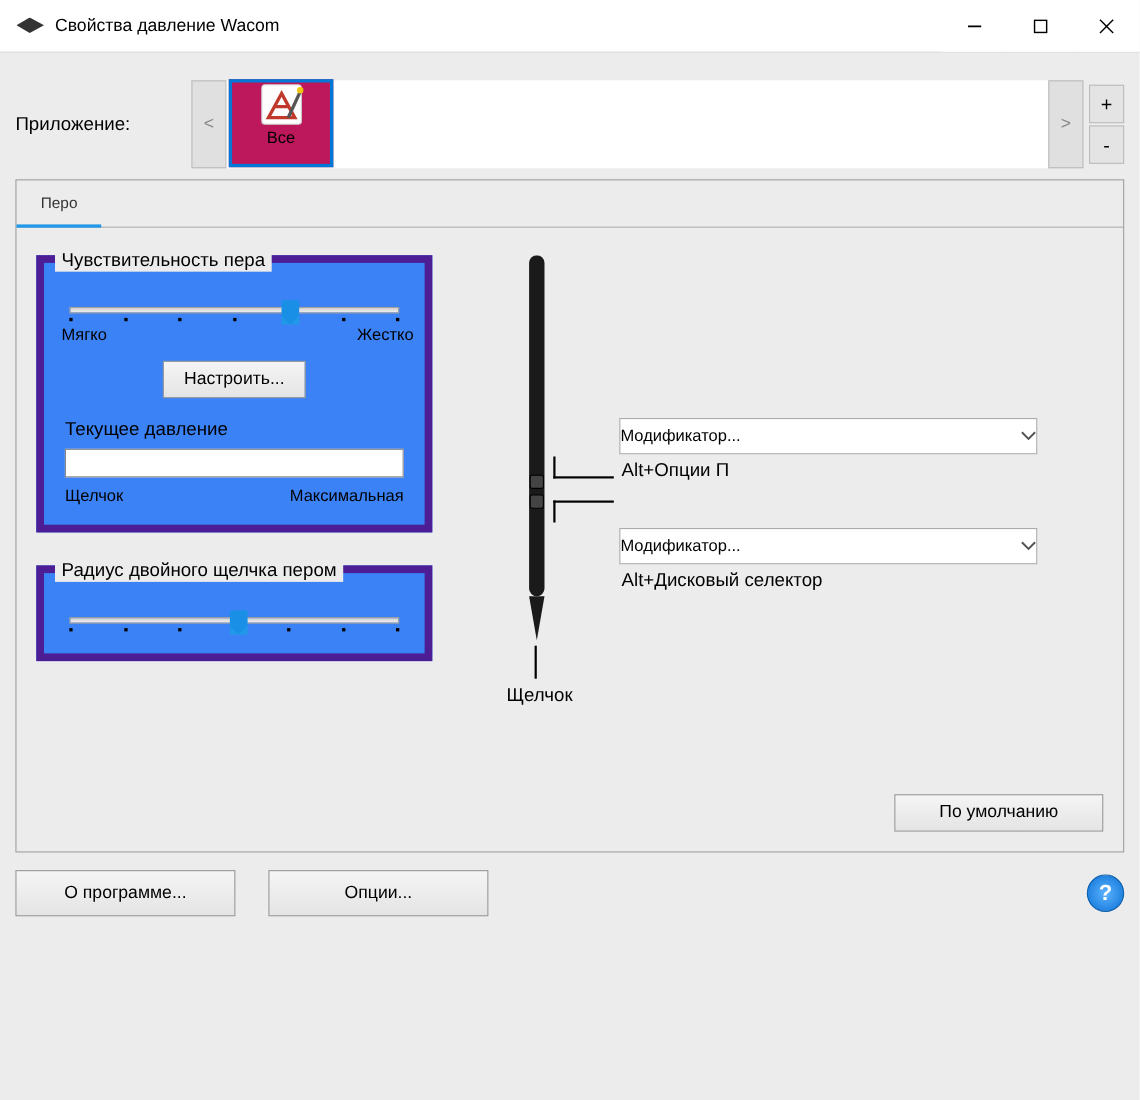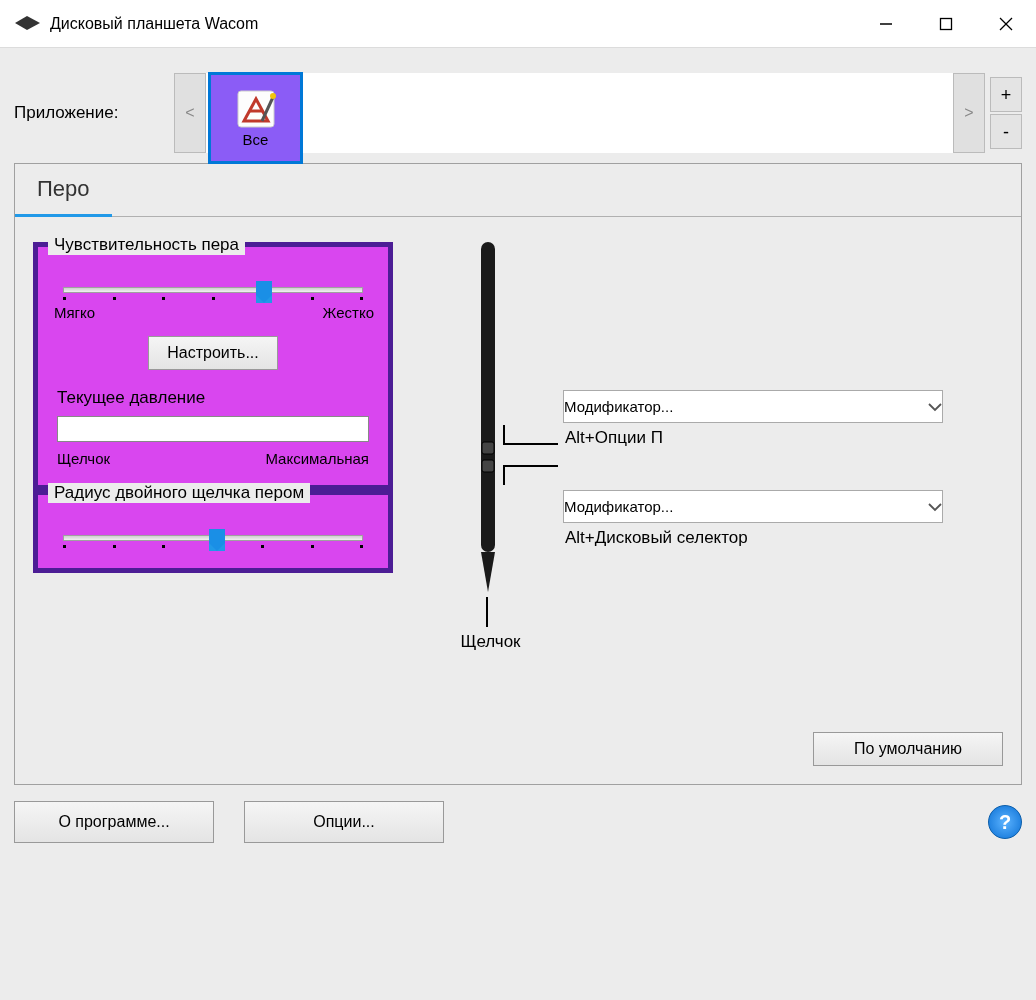--- a/index.html
+++ b/index.html
@@ -11,38 +11,38 @@
 .titlebar-controls { margin-left: auto; display: flex; height: 100%; }
 .titlebar-btn { width: 60px; height: 100%; background: #fff; border: none; display: flex; align-items: center; justify-content: center; font-size: 18px; }
 .titlebar-btn svg { width: 14px; height: 14px; }
 
 .dialog { background: #ececec; border-top: 1px solid #dcdcdc; padding: 0 14px 14px 14px; height: calc(100% - 47px); }
 
 .app-row { display: flex; align-items: center; height: 115px; padding-top: 20px; padding-bottom: 5px; }
 .app-label { width: 160px; font-size: 17px; }
 .arrow-btn { width: 32px; height: 80px; background: #e0e0e0; border: 1px solid #bbb; color: #888; font-size: 16px; }
 .app-strip { flex: 1; height: 80px; background: #fff; display: flex; }
-.app-item { width: 95px; height: 92px; border: 3px solid #0078d7; background: #8b5cf6; display: flex; flex-direction: column; align-items: center; justify-content: center; margin: -1px 0 -1px 2px; }
+.app-item { width: 95px; height: 80px; border: 3px solid #0078d7; background: #be185d; display: flex; flex-direction: column; align-items: center; margin: -1px 0 -1px 2px; }
 .app-item-label { font-size: 15px; margin-top: 2px; }
 .app-icon-svg { width: 40px; height: 40px; }
 .plus-minus { width: 32px; display: flex; flex-direction: column; margin-left: 5px; gap: 2px; }
 .plus-minus button { height: 35px; background: #e4e4e4; border: 1px solid #bbb; font-size: 18px; line-height: 1; }
 
 .panel { border: 1px solid #a0a0a0; background: #ececec; padding: 0 18px 18px 18px; margin-bottom: 16px; }
 
 .tabs { display: flex; border-bottom: 1px solid #b0b0b0; margin: 0 -18px 25px -18px; }
-.tab { padding: 12px 22px 12px 22px; font-size: 22px; color: #333; background: transparent; border: none; cursor: pointer; }
+.tab { padding: 12px 22px 12px 22px; font-size: 14px; color: #333; background: transparent; border: none; cursor: pointer; }
 .tab.active { border-bottom: 3px solid #2199e8; margin-bottom: -1px; }
 .tab:not(.active) { border-right: 1px solid #b8b8b8; border-bottom: 1px solid #b8b8b8; margin-bottom: -1px; }
 
 .content { display: flex; gap: 30px; }
 .left-col { width: 360px; }
 .right-col { flex: 1; position: relative; }
 
-.group { border: 5px solid #4c1d95; position: relative; padding: 30px 16px 16px 16px; background: #d946ef; }
+.group { border: 7px solid #4c1d95; position: relative; padding: 30px 16px 16px 16px; margin-bottom: 30px; background: #3b82f6; }
 .group-title { position: absolute; top: -12px; left: 10px; background: #ececec; padding: 0 6px; font-size: 17px; }
 
 .slider-track { height: 6px; border: 1px solid #a0a0a0; background: linear-gradient(#d0d0d0,#f0f0f0); width: 300px; margin: 10px auto 0; position: relative; }
 .slider-thumb { position: absolute; top: -7px; width: 16px; height: 22px; background: #2199e8; display:flex; align-items:center; justify-content:center; }
 .slider-thumb svg { width:16px; height:22px; }
 .ticks { display: flex; justify-content: space-between; width: 300px; margin: 4px auto 4px; }
 .ticks span { width: 3px; height: 3px; background: #000; }
 .slider-labels { display: flex; justify-content: space-between; width: 320px; margin: 0 auto 15px; font-size: 17px; }
 
 .btn { background: linear-gradient(#f5f5f5,#e4e4e4); border: 1px solid #999; padding: 7px 18px; font-size: 16px; cursor: pointer; }
@@ -70,21 +70,21 @@
 </style>
 </head>
 <body>
 
 <div class="titlebar">
   <span class="titlebar-icon">
     <svg viewBox="0 0 25 15">
         <polygon points="0,7 12,0 25,7 12,14" fill="#333"></polygon>
       </svg>
   </span>
-  <span class="titlebar-text">Дисковый планшета Wacom</span>
+  <span class="titlebar-text">Свойства давление Wacom</span>
   <div class="titlebar-controls">
     <button class="titlebar-btn">
         <svg viewBox="0 0 14 14">
           <line x1="1" y1="7" x2="13" y2="7" stroke="#000" stroke-width="1.5"></line>
         </svg>
       </button>
     <button class="titlebar-btn">
         <svg viewBox="0 0 14 14">
           <rect x="1.5" y="1.5" width="11" height="11" fill="none" stroke="#000" stroke-width="1.3"></rect>
         </svg>

